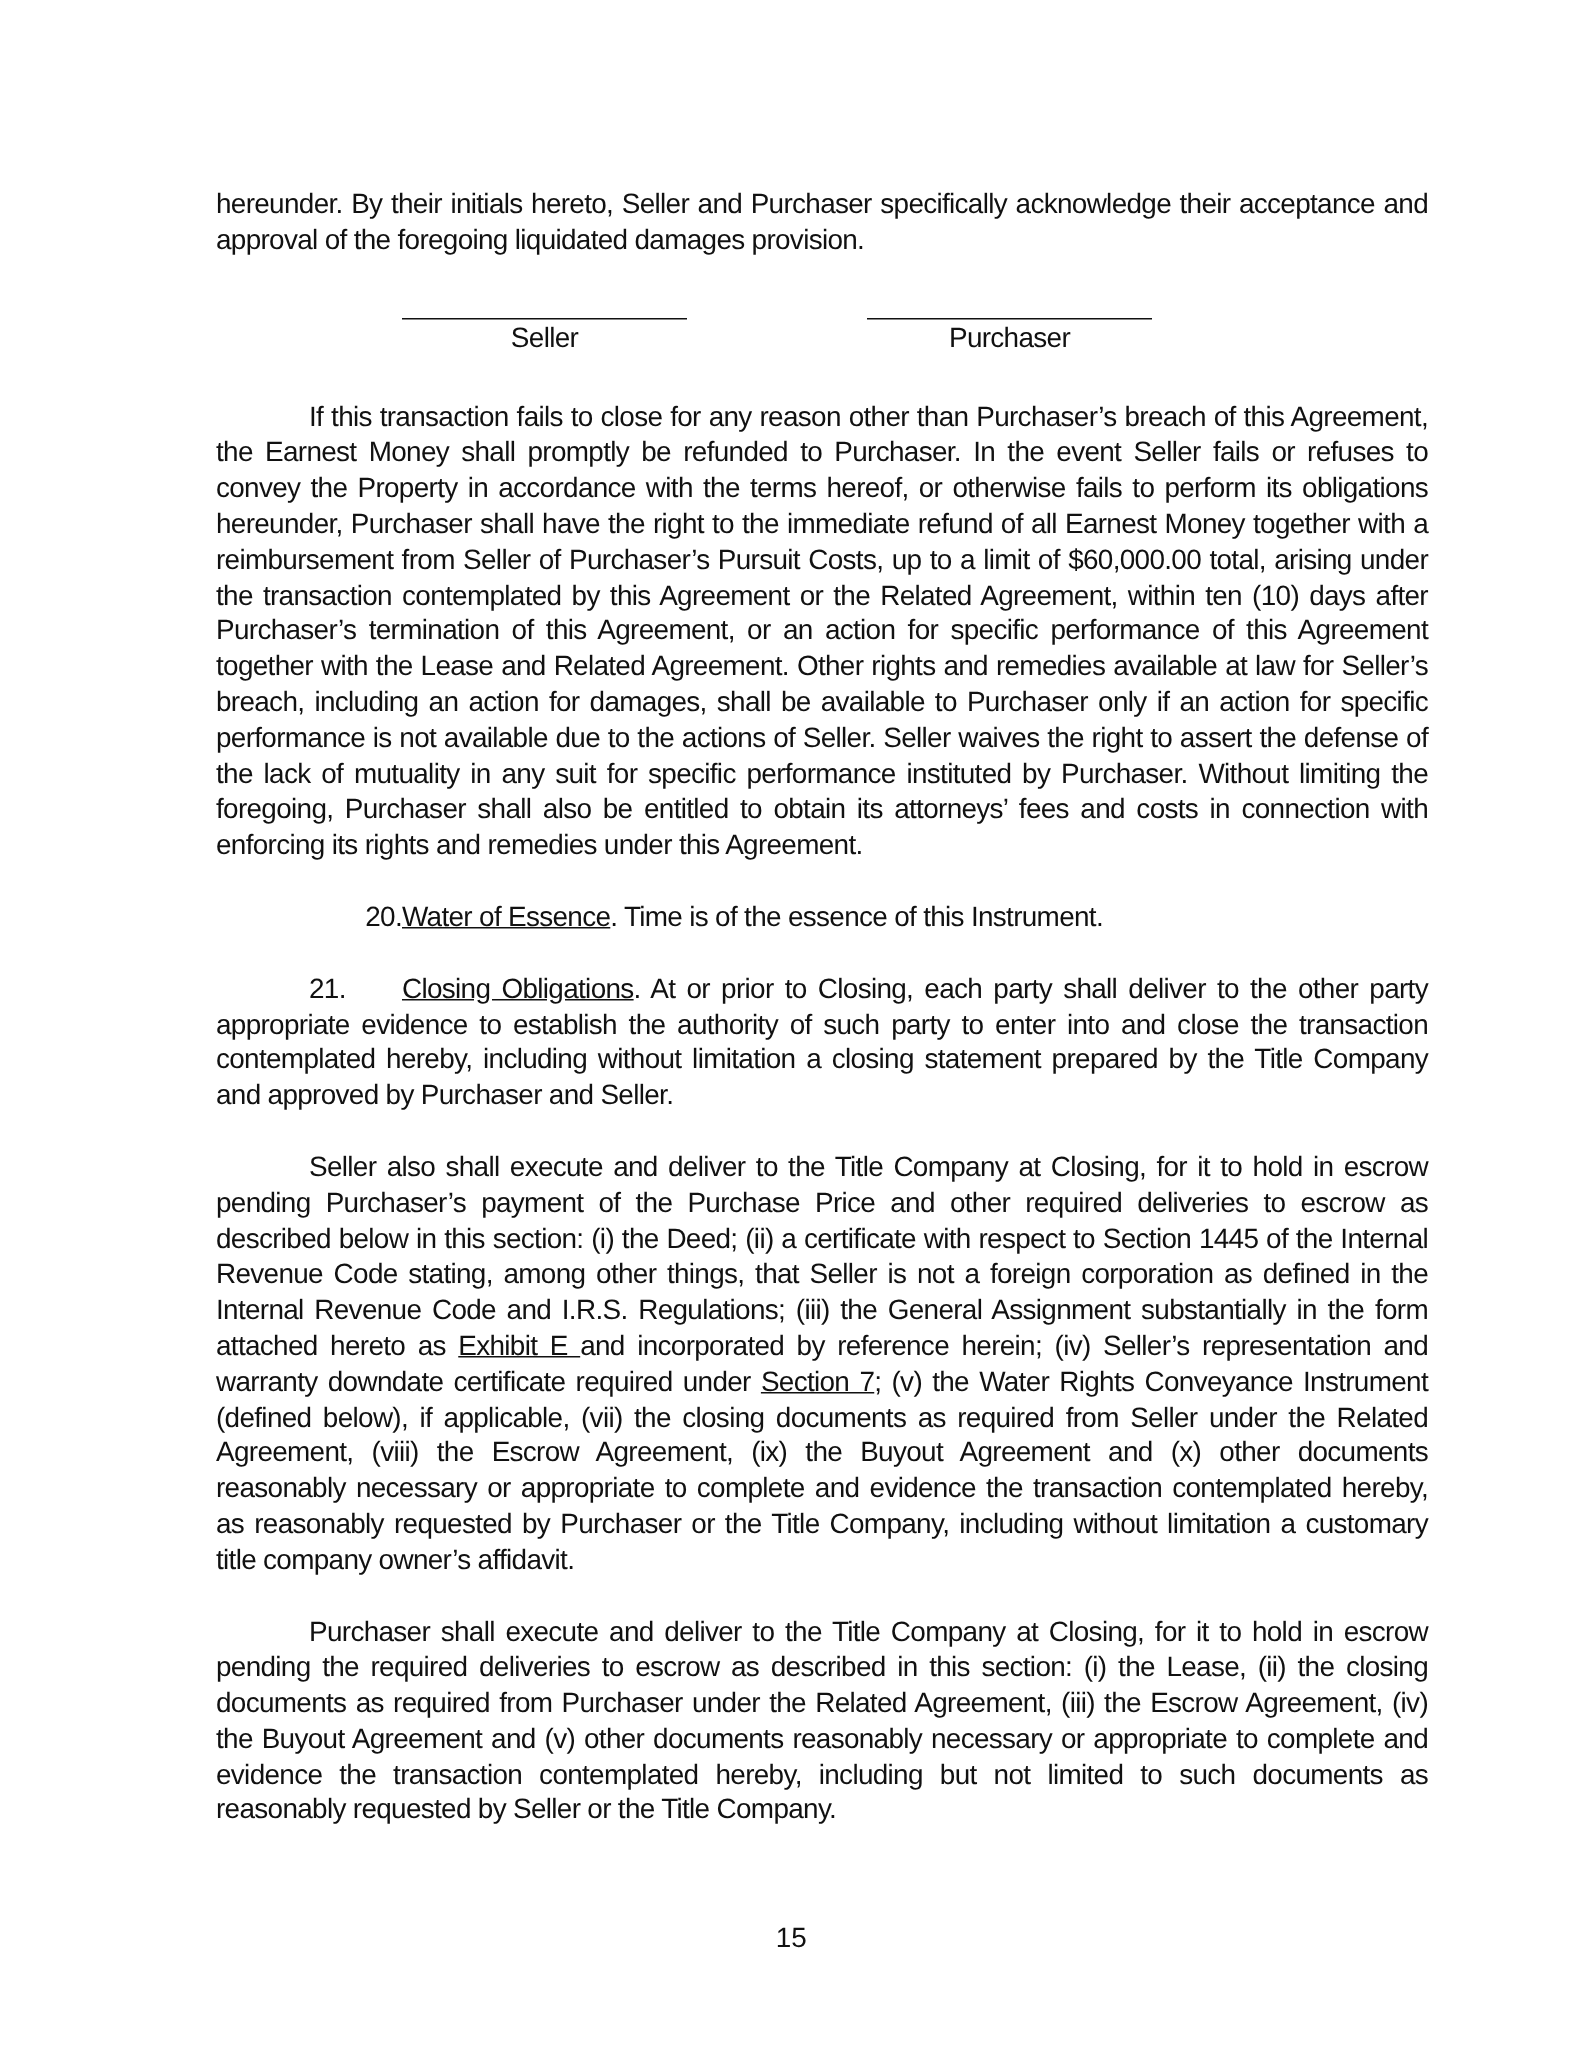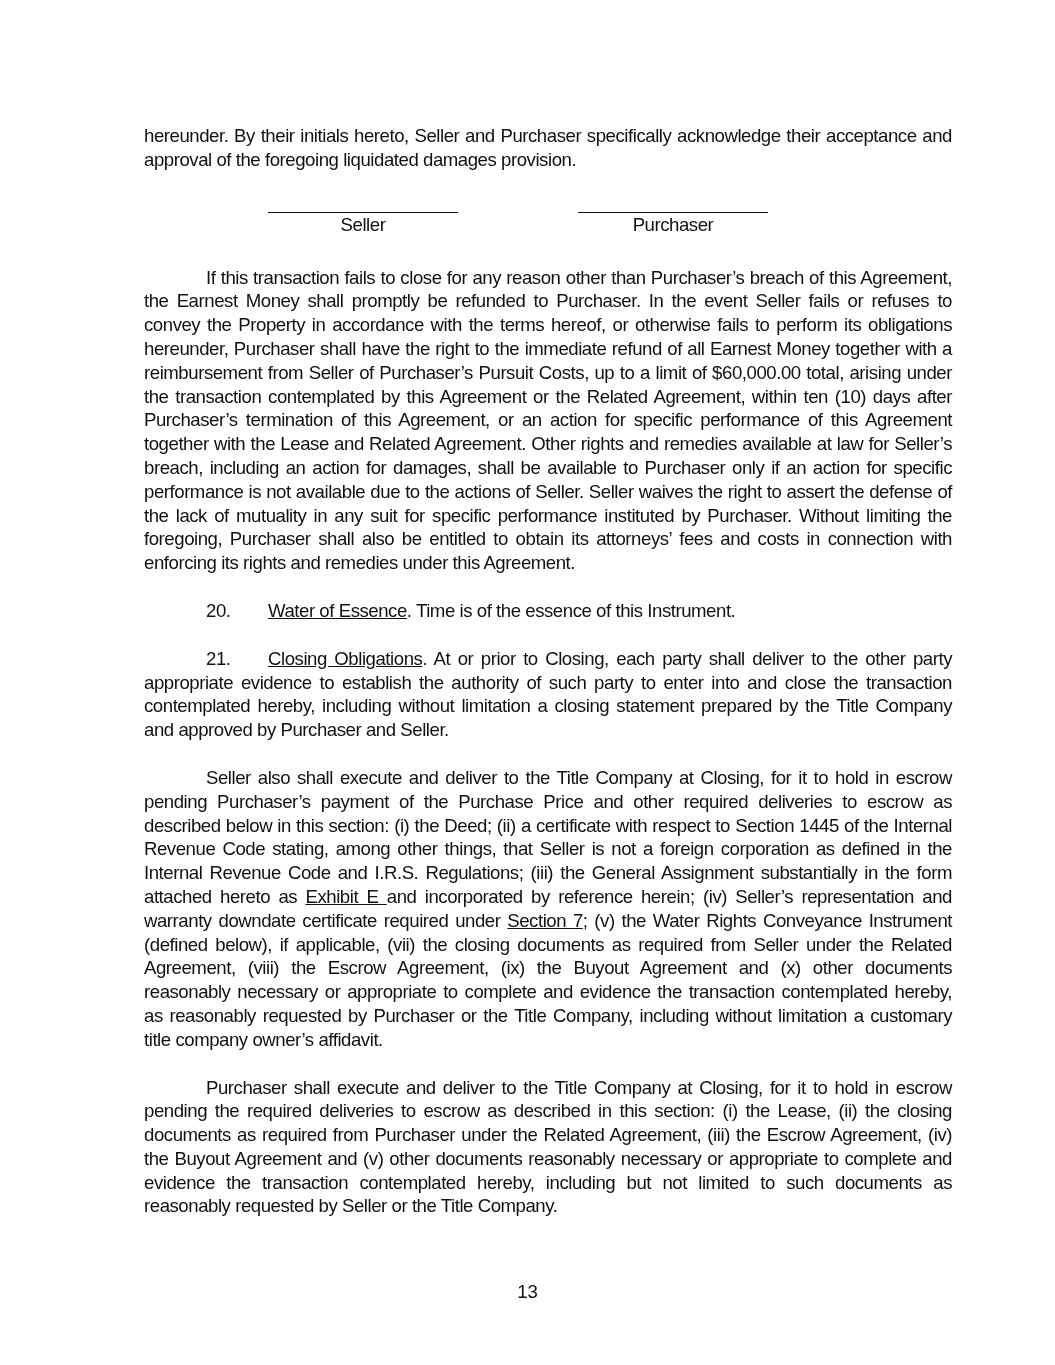--- a/index.html
+++ b/index.html
@@ -55,20 +55,21 @@
     .sig-seller { left: 124px; }
     .sig-purchaser { left: 434px; }
     .section-head {
       margin: 0;
       text-align: left;
     }
     .num {
       display: inline-block;
       width: 62px;
       padding-left: 62px;
+      text-align: right;
     }
     .u { text-decoration: underline; }
     .page-number {
       position: absolute;
       top: 1281px;
       left: 0;
       width: 1055px;
       text-align: center;
       font-size: 18.6px;
       font-family: "Liberation Sans", sans-serif;
@@ -97,13 +98,13 @@
   <p class="section-head gap-sm" style="margin-top:24px;"><span class="num" style="padding-left:62px;width:62px;">20.</span><span class="u">Water of Essence</span><span>.  Time is of the essence of this Instrument.</span></p>
 
   <p class="para gap-sm" style="margin-top:24px;"><span class="num" style="padding-left:62px;width:62px;">21.</span><span class="u">Closing Obligations</span><span>.  At or prior to Closing, each party shall deliver to the other party appropriate evidence to establish the authority of such party to enter into and close the transaction contemplated hereby, including without limitation a closing statement prepared by the Title Company and approved by Purchaser and Seller.</span></p>
 
   <p class="para indent gap-sm" style="margin-top:24px;"><span>Seller also shall execute and deliver to the Title Company at Closing, for it to hold in escrow pending Purchaser’s payment of the Purchase Price and other required deliveries to escrow as described below in this section:  (i) the Deed; (ii) a certificate with respect to Section 1445 of the Internal Revenue Code stating, among other things, that Seller is not a foreign corporation as defined in the Internal Revenue Code and I.R.S. Regulations; (iii) the General Assignment substantially in the form attached hereto as </span><span class="u">Exhibit E </span><span>and incorporated by reference herein; (iv) Seller’s representation and warranty downdate certificate required under </span><span class="u">Section 7</span><span>; (v)  the Water Rights Conveyance Instrument (defined below), if applicable, (vii) the closing documents as required from Seller under the Related Agreement,  (viii) the Escrow Agreement, (ix) the Buyout Agreement and (x) other documents reasonably necessary or appropriate to complete and evidence the transaction contemplated hereby, as reasonably requested by Purchaser or the Title Company, including without limitation a customary title company owner’s affidavit.</span></p>
 
   <p class="para indent gap-sm" style="margin-top:24px;">Purchaser shall execute and deliver to the Title Company at Closing, for it to hold in escrow pending the required deliveries to escrow as described in this section: (i) the Lease, (ii) the closing documents as required from Purchaser under the Related Agreement, (iii) the Escrow Agreement, (iv) the Buyout Agreement and (v) other documents reasonably necessary or appropriate to complete and evidence the transaction contemplated hereby, including but not limited to such documents as reasonably requested by Seller or the Title Company.</p>
 
 </div>
 
-<div class="page-number">13</div>
+<div class="page-number">15</div>
 
 </body></html>

